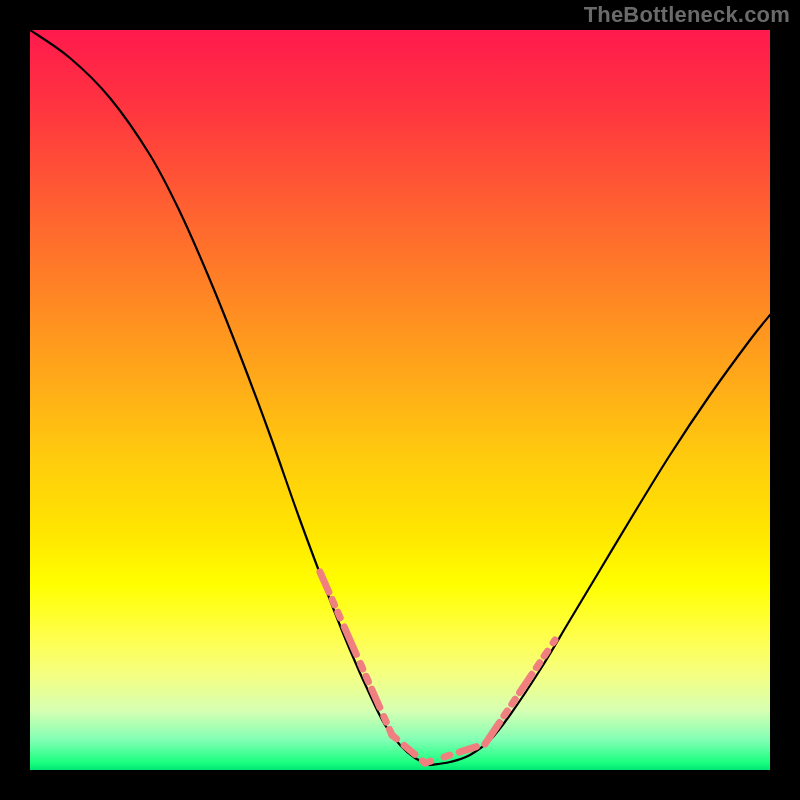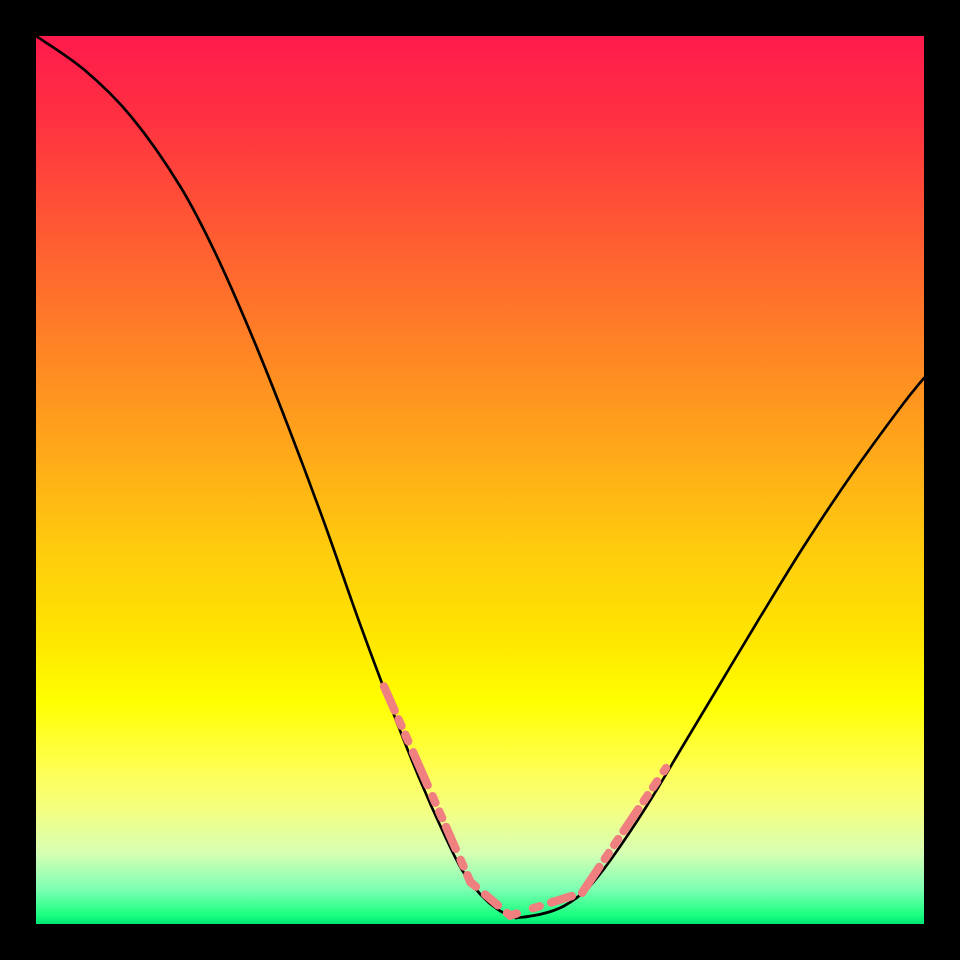--- a/index.html
+++ b/index.html
@@ -54,20 +54,21 @@
     inset: 0;
     width: 740px;
     height: 740px;
     display: block;
   }
 </style>
 </head>
 <body>
 
 <div class="container">
+  <div class="watermark">TheBottleneck.com</div>
   <div class="plot-area">
     <div class="gradient"></div>
     <svg class="curve" viewBox="0 0 740 740" preserveAspectRatio="none">
       <path id="path-left" fill="none" stroke="#000" stroke-width="2.2" stroke-linecap="round" d="M 0 0 C 7.2 5.0, 25.6 15.8, 40 28 C 54.4 40.2, 65.6 50.5, 80 68 C 94.4 85.5, 107.4 104.5, 120 125 C 132.6 145.5, 139.2 159.5, 150 182 C 160.8 204.5, 169.2 224.3, 180 250 C 190.8 275.7, 199.2 297.1, 210 325 C 220.8 352.9, 229.2 375.3, 240 405 C 250.8 434.7, 259.2 460.3, 270 490 C 280.8 519.7, 291.0 546.6, 300 570 C 309.0 593.4, 312.8 602.9, 320 620 C 327.2 637.1, 333.7 651.5, 340 665 C 346.3 678.5, 349.6 686.0, 355 695 C 360.4 704.0, 364.6 709.1, 370 715 C 375.4 720.9, 379.6 724.4, 385 728 C 390.4 731.6, 397.3 733.7, 400 735"></path>
       <path id="path-right" fill="none" stroke="#000" stroke-width="2.2" stroke-linecap="round" d="M 400 735 C 403.6 734.5, 412.8 733.8, 420 732 C 427.2 730.2, 432.8 729.0, 440 725 C 447.2 721.0, 452.8 717.2, 460 710 C 467.2 702.8, 471.0 697.6, 480 685 C 489.0 672.4, 499.2 657.1, 510 640 C 520.8 622.9, 529.2 608.0, 540 590 C 550.8 572.0, 559.2 558.0, 570 540 C 580.8 522.0, 587.4 510.7, 600 490 C 612.6 469.3, 625.6 447.5, 640 425 C 654.4 402.5, 665.6 385.7, 680 365 C 694.4 344.3, 709.2 324.4, 720 310 C 730.8 295.6, 736.4 289.5, 740 285"></path>
       <g id="dots-group" fill="none" stroke="#f08080" stroke-width="7" stroke-linecap="round">
           <line x1="290" y1="542" x2="362" y2="705" stroke-dasharray="22 8 6 8 6 10 30 10 6 8 6 8 20 10 6 8"></line>
           <line x1="362" y1="705" x2="395" y2="733" stroke-dasharray="6 10 14 10 6 10 6 12"></line>
           <line x1="395" y1="733" x2="455" y2="714" stroke-dasharray="6 14 6 10 18 10 6 10 6 14"></line>
           <line x1="455" y1="714" x2="525" y2="610" stroke-dasharray="26 8 6 8 6 8 22 8 6 8 6 10 30 12"></line>

